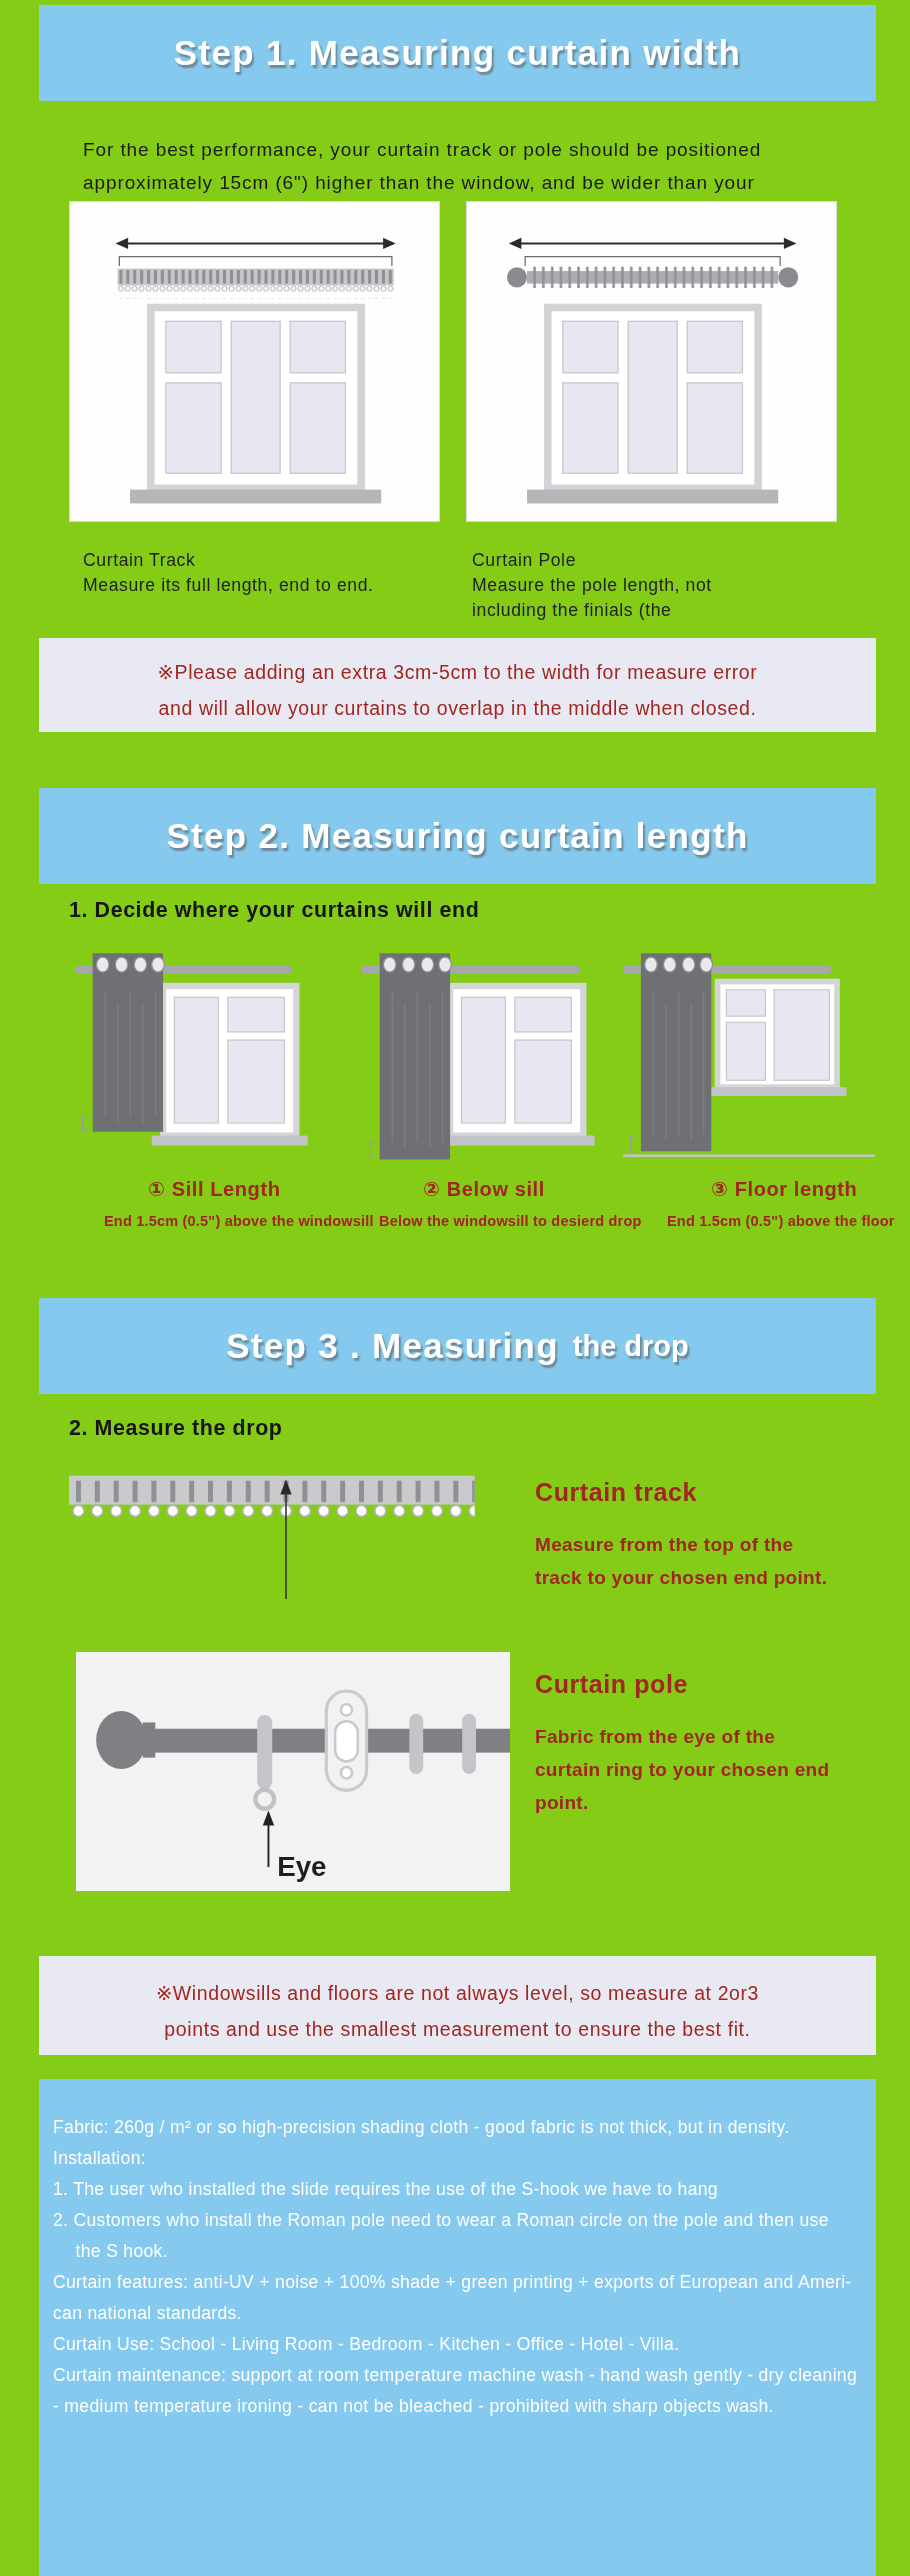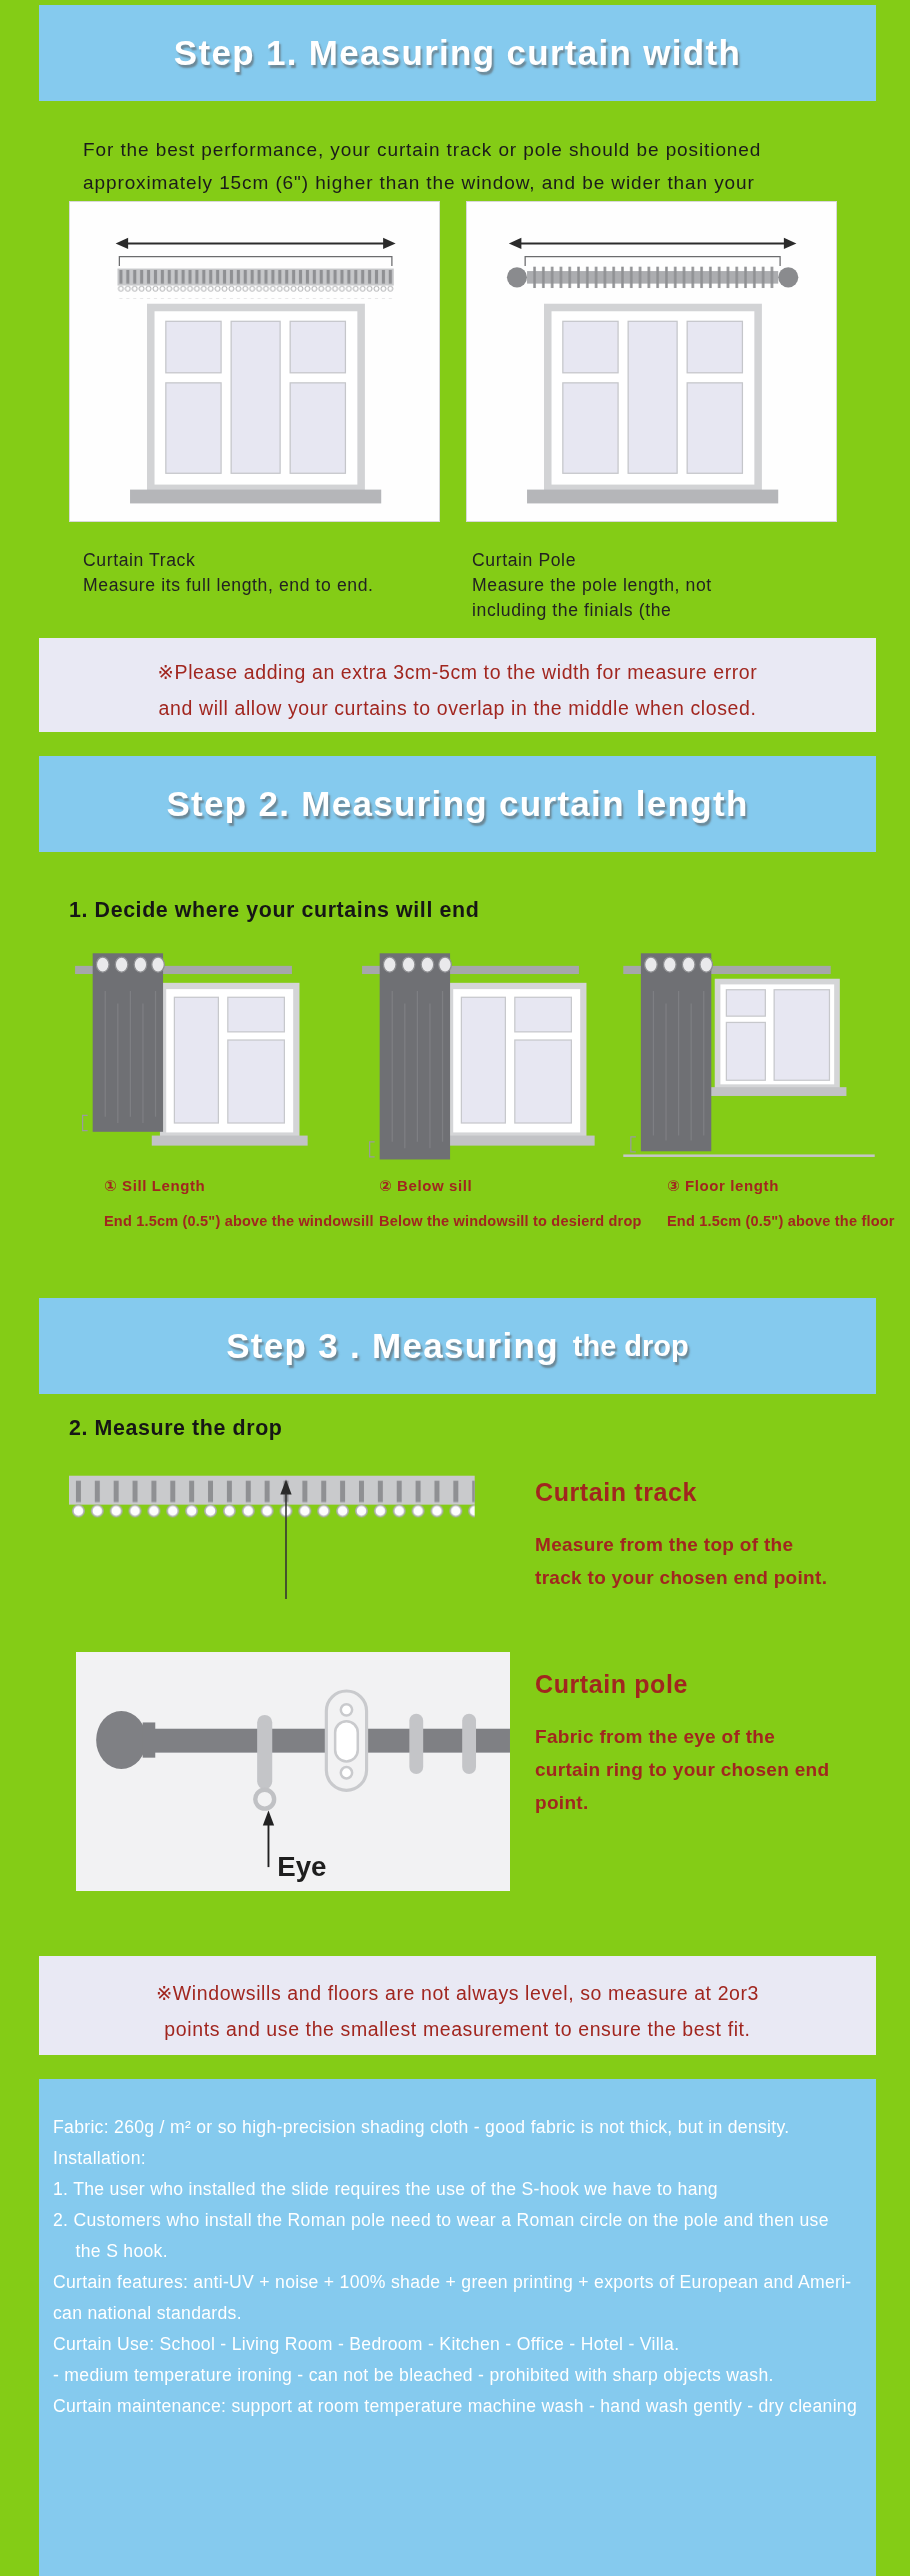--- a/index.html
+++ b/index.html
@@ -36,22 +36,22 @@
   .note{
     position:absolute;left:39px;width:837px;background:var(--note-bg);
     color:var(--red);font-size:19.5px;line-height:36px;text-align:center;
     letter-spacing:0.6px;white-space:nowrap;
   }
   .section-heading{
     position:absolute;left:69px;color:#161616;font-weight:bold;
     font-size:21.4px;letter-spacing:0.6px;white-space:nowrap;
   }
   .len-label{
-    position:absolute;color:var(--red);font-weight:bold;font-size:15px;
-    letter-spacing:0.6px;white-space:nowrap;
+    position:absolute;color:var(--red);font-weight:bold;font-size:20px;
+    letter-spacing:0.6px;white-space:nowrap;margin-left:44px;
   }
   .len-desc{
     position:absolute;color:var(--red);font-weight:bold;font-size:14.5px;
     letter-spacing:0.2px;white-space:nowrap;
   }
   .drop-title{
     position:absolute;left:535px;color:var(--red);font-weight:bold;
     font-size:25px;letter-spacing:0.6px;white-space:nowrap;
   }
   .drop-text{
@@ -142,21 +142,21 @@
     <div>Curtain Pole</div>
     <div>Measure the pole length, not</div>
     <div>including the finials (the</div>
   </div>
 
   <div class="note" style="top:638px;height:94px;padding-top:16.4px;">
     <div>※Please adding an extra 3cm-5cm to the width for measure error</div>
     <div>and will allow your curtains to overlap in the middle when closed.</div>
   </div>
 
-  <div class="banner" style="top:756px;">
+  <div class="banner" style="top:788px;">
     <span>Step 2. Measuring curtain length</span>
   </div>
 
   <div class="section-heading" style="top:898px;">1. Decide where your curtains will end</div>
 
   <div style="position:absolute;left:75px;top:947px;">
     <svg width="239" height="220" viewBox="0 0 380 350">
       <rect x="0" y="30" width="345" height="13" fill="#A6A7AA"></rect>
       <rect x="140" y="62" width="212" height="238" fill="#FFFFFF" stroke="#D4D5D7" stroke-width="10"></rect>
       <rect x="158" y="80" width="70" height="200" fill="#E7E7F2" stroke="#C7C8CC" stroke-width="2"></rect>
@@ -276,18 +276,18 @@
 
   <div class="details">
       <div class="details-line">Fabric: 260g / m² or so high-precision shading cloth - good fabric is not thick, but in density.</div>
       <div class="details-line">Installation:</div>
       <div class="details-line">1. The user who installed the slide requires the use of the S-hook we have to hang</div>
       <div class="details-line">2. Customers who install the Roman pole need to wear a Roman circle on the pole and then use</div>
       <div class="details-line">the S hook.</div>
       <div class="details-line">Curtain features: anti-UV + noise + 100% shade + green printing + exports of European and Ameri-</div>
       <div class="details-line">can national standards.</div>
       <div class="details-line">Curtain Use: School - Living Room - Bedroom - Kitchen - Office - Hotel - Villa.</div>
+      <div class="details-line">Curtain maintenance: support at room temperature machine wash - hand wash gently - dry cleaning</div>
       <div class="details-line">- medium temperature ironing - can not be bleached - prohibited with sharp objects wash.</div>
-      <div class="details-line">Curtain maintenance: support at room temperature machine wash - hand wash gently - dry cleaning</div>
     </div>
 
 </div>
 
 
 </body></html>

